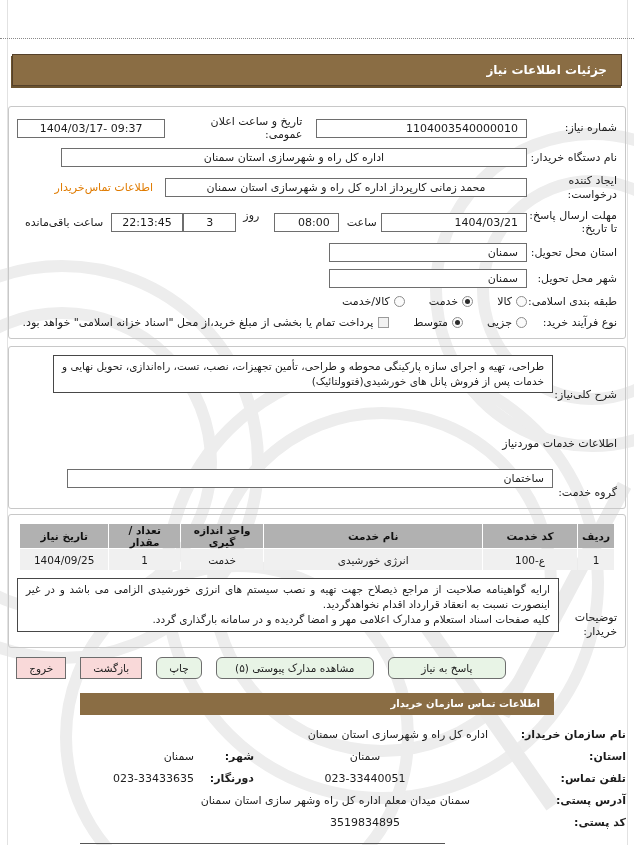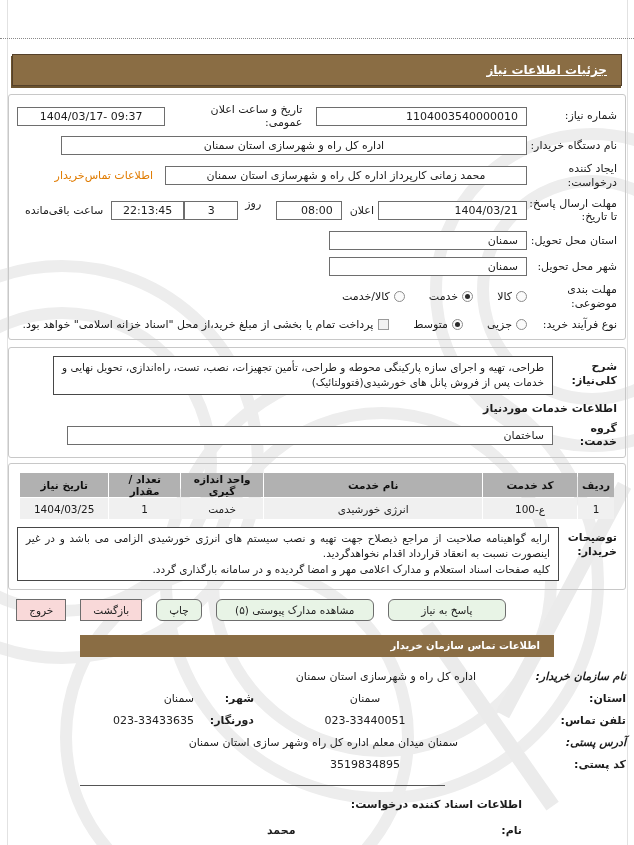--- a/index.html
+++ b/index.html
@@ -15,32 +15,32 @@
   
   .frame{position:absolute;left:7px;right:6px;top:0;bottom:0;
          border-left:1px solid #e2e2e2;border-right:1px solid #e2e2e2;
          pointer-events:none;z-index:0;}
   .dotted{border-top:1px dotted #8a8a8a;margin-top:38px;position:relative;z-index:1;}
   
   .bar{background:#8a6d44;color:#fff;font-weight:bold;font-size:12px;
        height:30px;line-height:30px;padding-right:14px;
        border:1px solid #55412a;box-shadow:-1px 2px 0 #6b532f;
        position:relative;z-index:1;}
-  .bar1{margin:15px 12px 8px 12px;text-decoration:underline;}
+  .bar1{margin:15px 12px 20px 12px;}
   .bar2{margin:14px 80px 0 80px;height:22px;line-height:22px;font-size:10px;
         box-shadow:none;border:none;}
   
   .box{border:1px solid #c8c8c8;border-radius:3px;margin:0 8px;padding:8px;
        position:relative;z-index:1;background:transparent;}
   .box2{margin-top:7px;}
   .box3{margin-top:5px;}
   .row{display:flex;align-items:center;margin-bottom:7px;}
   .row:last-child{margin-bottom:0;}
   .lbl{width:90px;flex-shrink:0;line-height:1.25;text-align:right;}
-  .lbl-b{font-weight:bold;}
+  .lbl-b{font-weight:normal;margin-top:29px;}
   .inp{border:1px solid #6e6e6e;background:#fff;height:19px;
        display:flex;align-items:center;padding:0 8px;box-sizing:border-box;}
   .center{justify-content:center;}
   .ltr{direction:ltr;unicode-bidi:embed;}
   .link{color:#e07b00;margin-right:12px;cursor:pointer;white-space:nowrap;}
   .raised{position:relative;top:-7px;margin:0 7px;}
   .gap{margin-left:8px;}
   
   .radio{width:11px;height:11px;border:1px solid #8c8c8c;border-radius:50%;
          background:#fbfbfb;margin-left:4px;flex-shrink:0;box-sizing:border-box;}
@@ -67,21 +67,21 @@
   .btn.w1{min-width:118px;}
   .btn.w2{min-width:158px;}
   
   .contact{margin:13px 8px 0 8px;position:relative;z-index:1;}
   .crow{display:grid;grid-template-columns:150px 222px 58px 1fr;
         align-items:center;margin-bottom:9px;}
   .crow .lblc{font-weight:bold;}
   .cval{text-align:center;}
   .cval4{text-align:right;padding-right:2px;}
   .cflex{display:flex;align-items:center;margin-bottom:9px;}
-  .cflex .lblc{width:150px;flex-shrink:0;font-weight:bold;font-style:italic;}
+  .cflex .lblc{width:138px;flex-shrink:0;font-weight:bold;}
   .divider{border-top:1.5px solid #555;margin:14px 189px 12px 80px;
            position:relative;z-index:1;}
   .creator{margin:0 112px 0 0;position:relative;z-index:1;}
   .creator .heading{font-weight:bold;margin-bottom:13px;}
   .krow{display:grid;grid-template-columns:95px 160px;align-items:center;margin-bottom:9px;}
   .krow .lblc{font-weight:bold;}
   .kval{text-align:left;font-weight:bold;}
 </style>
 </head>
 <body>
@@ -113,37 +113,37 @@
     <span class="inp center" style="width:466px;">اداره کل راه و شهرسازی استان سمنان</span>
   </div>
   <div class="row">
     <span class="lbl">ایجاد کننده درخواست:</span>
     <span class="inp center" style="width:362px;">محمد زمانی کارپرداز اداره کل راه و شهرسازی استان سمنان</span>
     <span class="link">اطلاعات تماس‌خریدار</span>
   </div>
   <div class="row">
     <span class="lbl">مهلت ارسال پاسخ: تا تاریخ:</span>
     <span class="inp ltr" style="width:156px;justify-content:flex-end;">1404/03/21</span>
-    <span class="gap" style="margin-right:4px;">اعلان</span>
+    <span class="gap" style="margin-right:4px;">ساعت</span>
     <span class="inp ltr gap" style="width:68px;justify-content:flex-end;">08:00</span>
     <span class="raised">روز</span>
     <span class="inp ltr center" style="width:56px;">3</span>
     <span class="inp ltr center gap" style="width:76px;">22:13:45</span>
     <span class="gap" style="white-space:nowrap;">ساعت باقی‌مانده</span>
   </div>
   <div class="row">
     <span class="lbl">استان محل تحویل:</span>
     <span class="inp" style="width:198px;">سمنان</span>
   </div>
   <div class="row">
     <span class="lbl">شهر محل تحویل:</span>
     <span class="inp" style="width:198px;">سمنان</span>
   </div>
   <div class="row">
-    <span class="lbl">مهلت بندی موضوعی:</span>
+    <span class="lbl">طبقه بندی اسلامی:</span>
     <span class="opt">
       <span class="radio"></span>
       <span>کالا</span>
     </span>
     <span class="opt">
       <span class="radio checked"></span>
       <span>خدمت</span>
     </span>
     <span class="opt">
       <span class="radio"></span>
@@ -193,21 +193,21 @@
         <th style="width:15%;">تاریخ نیاز</th>
       </tr>
     </thead>
     <tbody>
       <tr>
         <td>1</td>
         <td>ع-100</td>
         <td>انرژی خورشیدی</td>
         <td>خدمت</td>
         <td>1</td>
-        <td class="ltr">1404/03/25</td>
+        <td class="ltr">1404/09/25</td>
       </tr>
     </tbody>
   </table>
   <div class="row" style="align-items:flex-start;margin-top:7px;">
     <span class="lbl lbl-b" style="width:58px;padding-top:4px;">توضیحات خریدار:</span>
     <span class="txtbox">
       <span style="display:block;">ارایه گواهینامه صلاحیت از مراجع ذیصلاح جهت تهیه و نصب سیستم های انرژی خورشیدی الزامی می باشد و در غیر اینصورت نسبت به انعقاد قرارداد اقدام نخواهدگردید.</span>
       <span style="display:block;">کلیه صفحات اسناد استعلام و مدارک اعلامی مهر و امضا گردیده و در سامانه بارگذاری گردد.</span>
     </span>
   </div>

